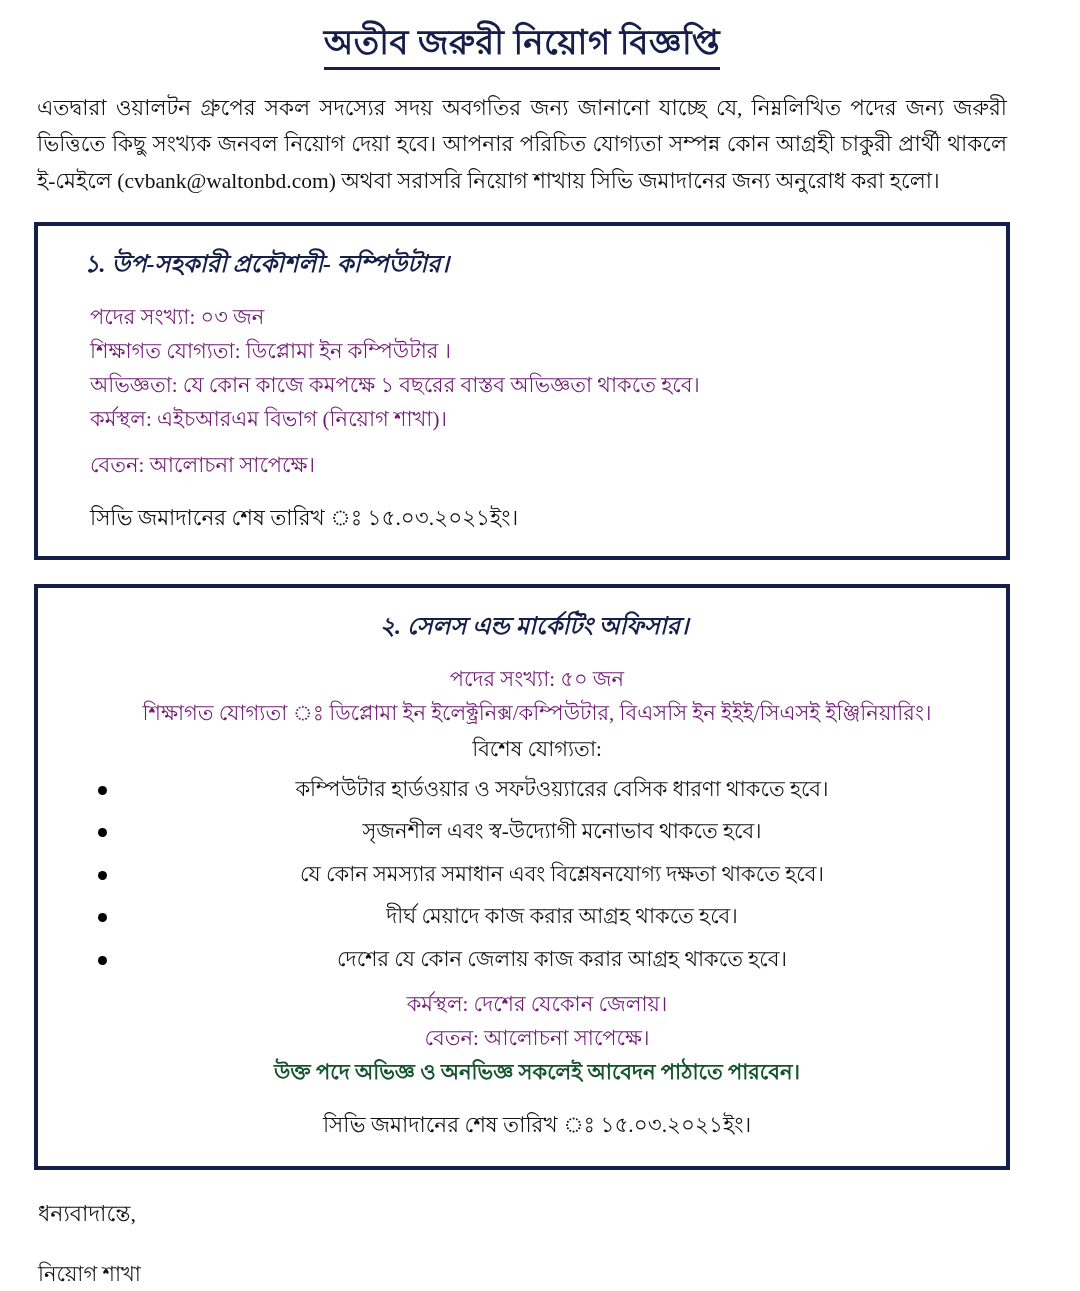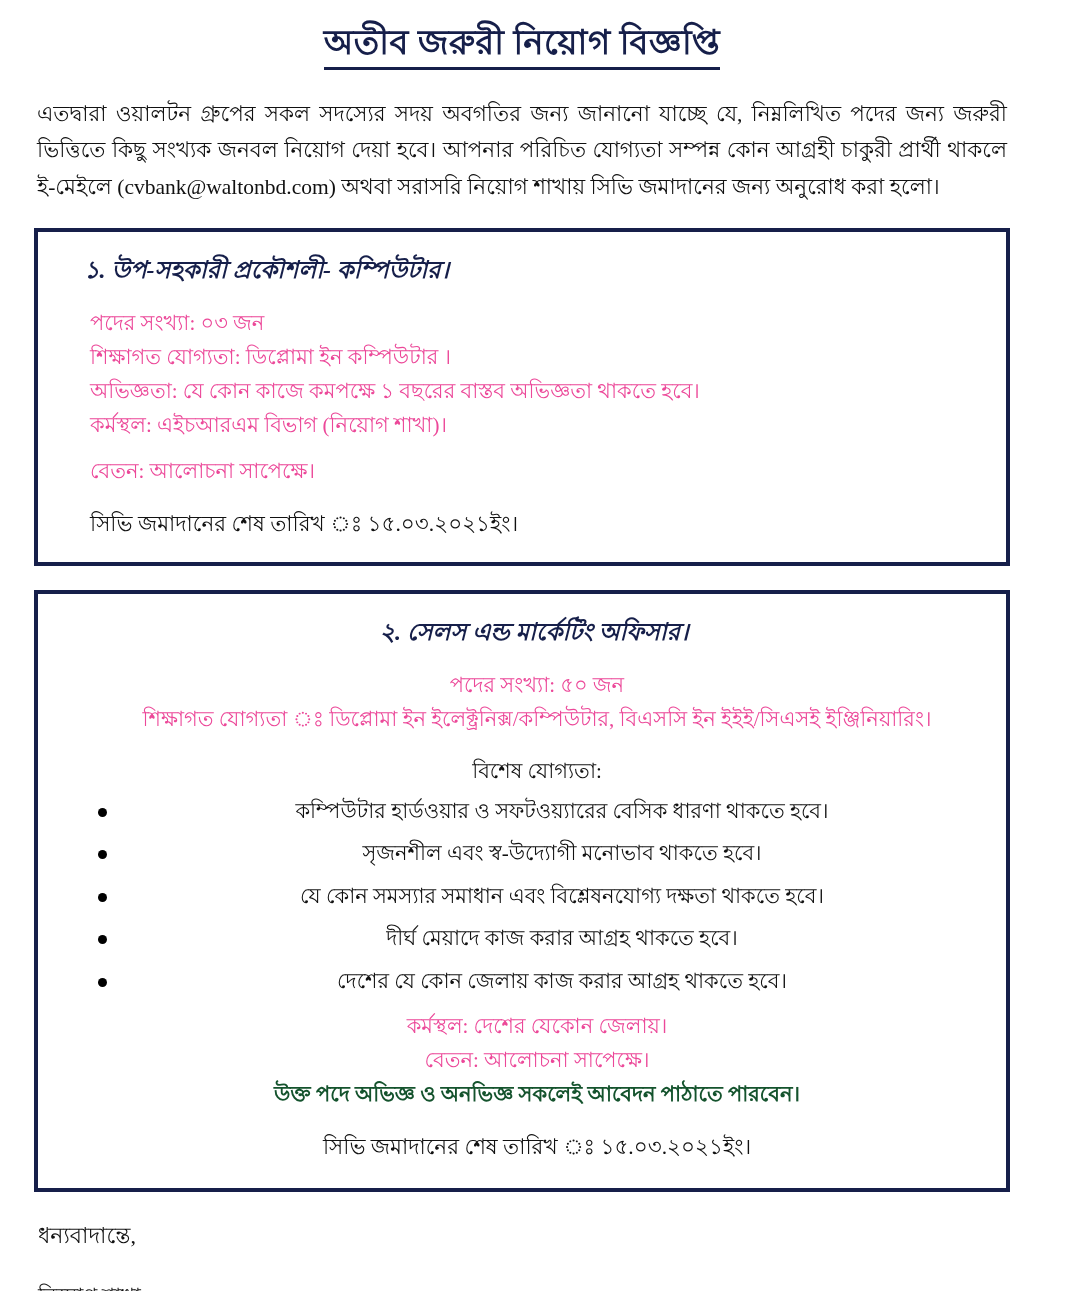--- a/index.html
+++ b/index.html
@@ -35,21 +35,21 @@
     font-weight: bold;
     color: #161f4a;
     letter-spacing: 0.5px;
     line-height: 1.25;
     border-bottom: 3px solid #161f4a;
     padding-bottom: 2px;
   }
 
   
   .intro {
-    margin-top: 26px;
+    margin-top: 20px;
     font-size: 21.5px;
     line-height: 1.72;
     text-align: justify;
     color: #111111;
     padding: 0 3px;
   }
 
   
   .job-box {
     border: 4px solid #161f4a;
@@ -73,21 +73,21 @@
     font-style: italic;
   }
 
   .job-body {
     margin: 20px 0 0 30px;
   }
 
   .line {
     font-size: 21px;
     line-height: 1.52;
-    color: #ec4899;
+    color: #701a75;
     margin: 0 0 2px 0;
   }
   .line.navy {
     color: #14532d;
     font-weight: bold;
   }
   .line.spaced-top {
     margin-top: 14px;
   }
   .line.deadline {
@@ -117,21 +117,21 @@
     top: 12px;
     width: 9px;
     height: 9px;
     background: #000000;
     border-radius: 50%;
   }
 
   .sub-head {
     font-size: 21px;
     color: #111111;
-    margin-top: 19px;
+    margin-top: 3px;
   }
 
   
   .footer {
     margin-top: 26px;
     padding-left: 4px;
   }
   .footer .thanks {
     font-size: 22px;
     color: #111111;

